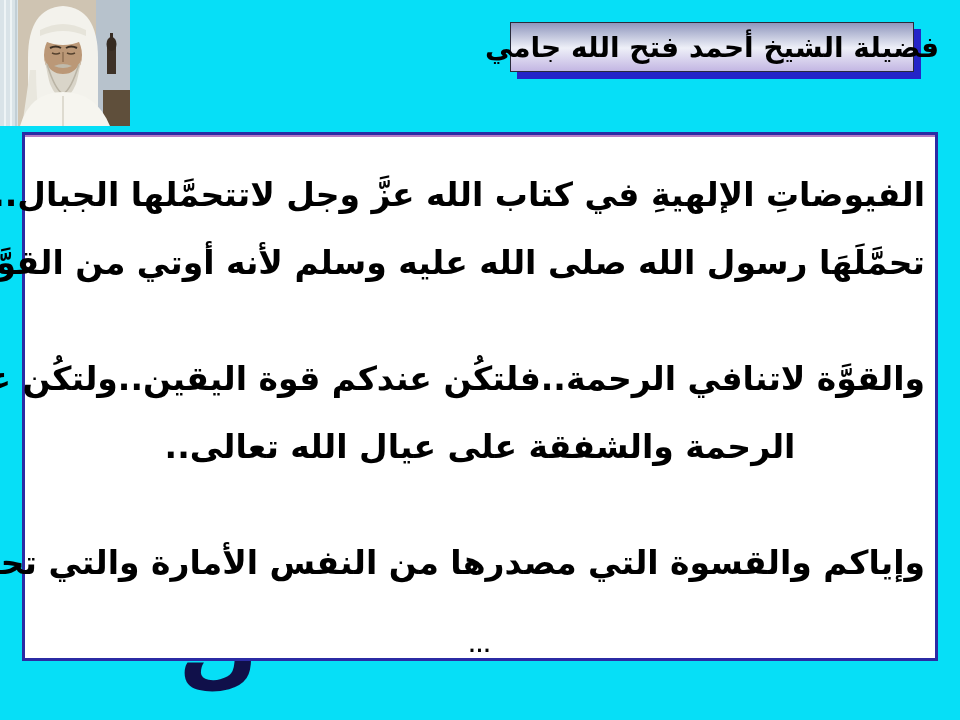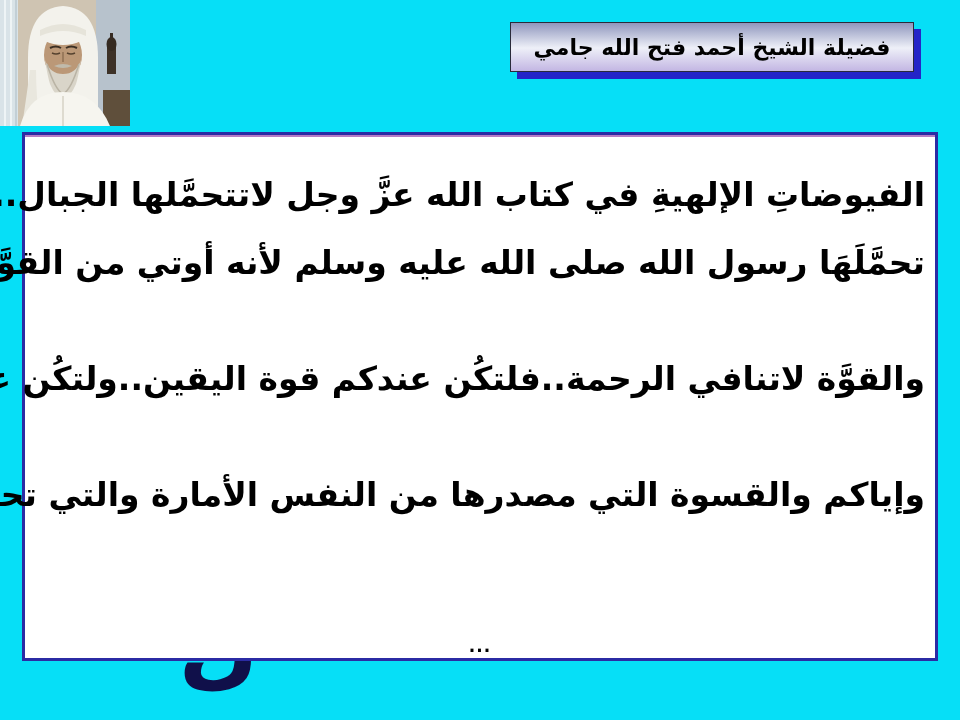--- a/index.html
+++ b/index.html
@@ -41,21 +41,21 @@
     width: 404px; height: 50px;
     z-index: 2;
     background: linear-gradient(180deg, #8f96bd 0%, #eef0f8 52%, #c3b6e3 100%);
     border: 1px solid #2a2a3a;
     box-shadow: 7px 7px 0 #2424c8;
     display: flex; align-items: center; justify-content: center;
   }
   .title-box .title-text {
     direction: rtl;
     font-weight: bold;
-    font-size: 22px;
+    font-size: 28px;
     color: #000;
     white-space: nowrap;
   }
 
   
   .text-box {
     position: absolute;
     left: 22px; top: 132px;
     width: 916px; height: 529px;
     z-index: 1;
@@ -141,20 +141,21 @@
     <span class="title-text">فضيلة الشيخ أحمد فتح الله جامي</span>
   </div>
 
   <div class="text-box">
     <p class="para">
       <span class="line">الفيوضاتِ الإلهيةِ في كتاب الله عزَّ وجل لاتتحمَّلها الجبال..لكِن</span>
       <span class="line">تحمَّلَهَا رسول الله صلى الله عليه وسلم لأنه أوتي من القوَّةِ..</span>
     </p>
     <p class="para">
       <span class="line">والقوَّة لاتنافي الرحمة..فلتكُن عندكم قوة اليقين..ولتكُن عندكم</span>
+      <span class="line">الرحمة والشفقة على عيال الله تعالى..</span>
     </p>
     <p class="para">
       <span class="line">وإياكم والقسوة التي مصدرها من النفس الأمارة والتي تحبُّ الإنتقام.</span>
     </p>
     <div class="dots">...</div>
   </div>
 
 </div>
 
 </body></html>

